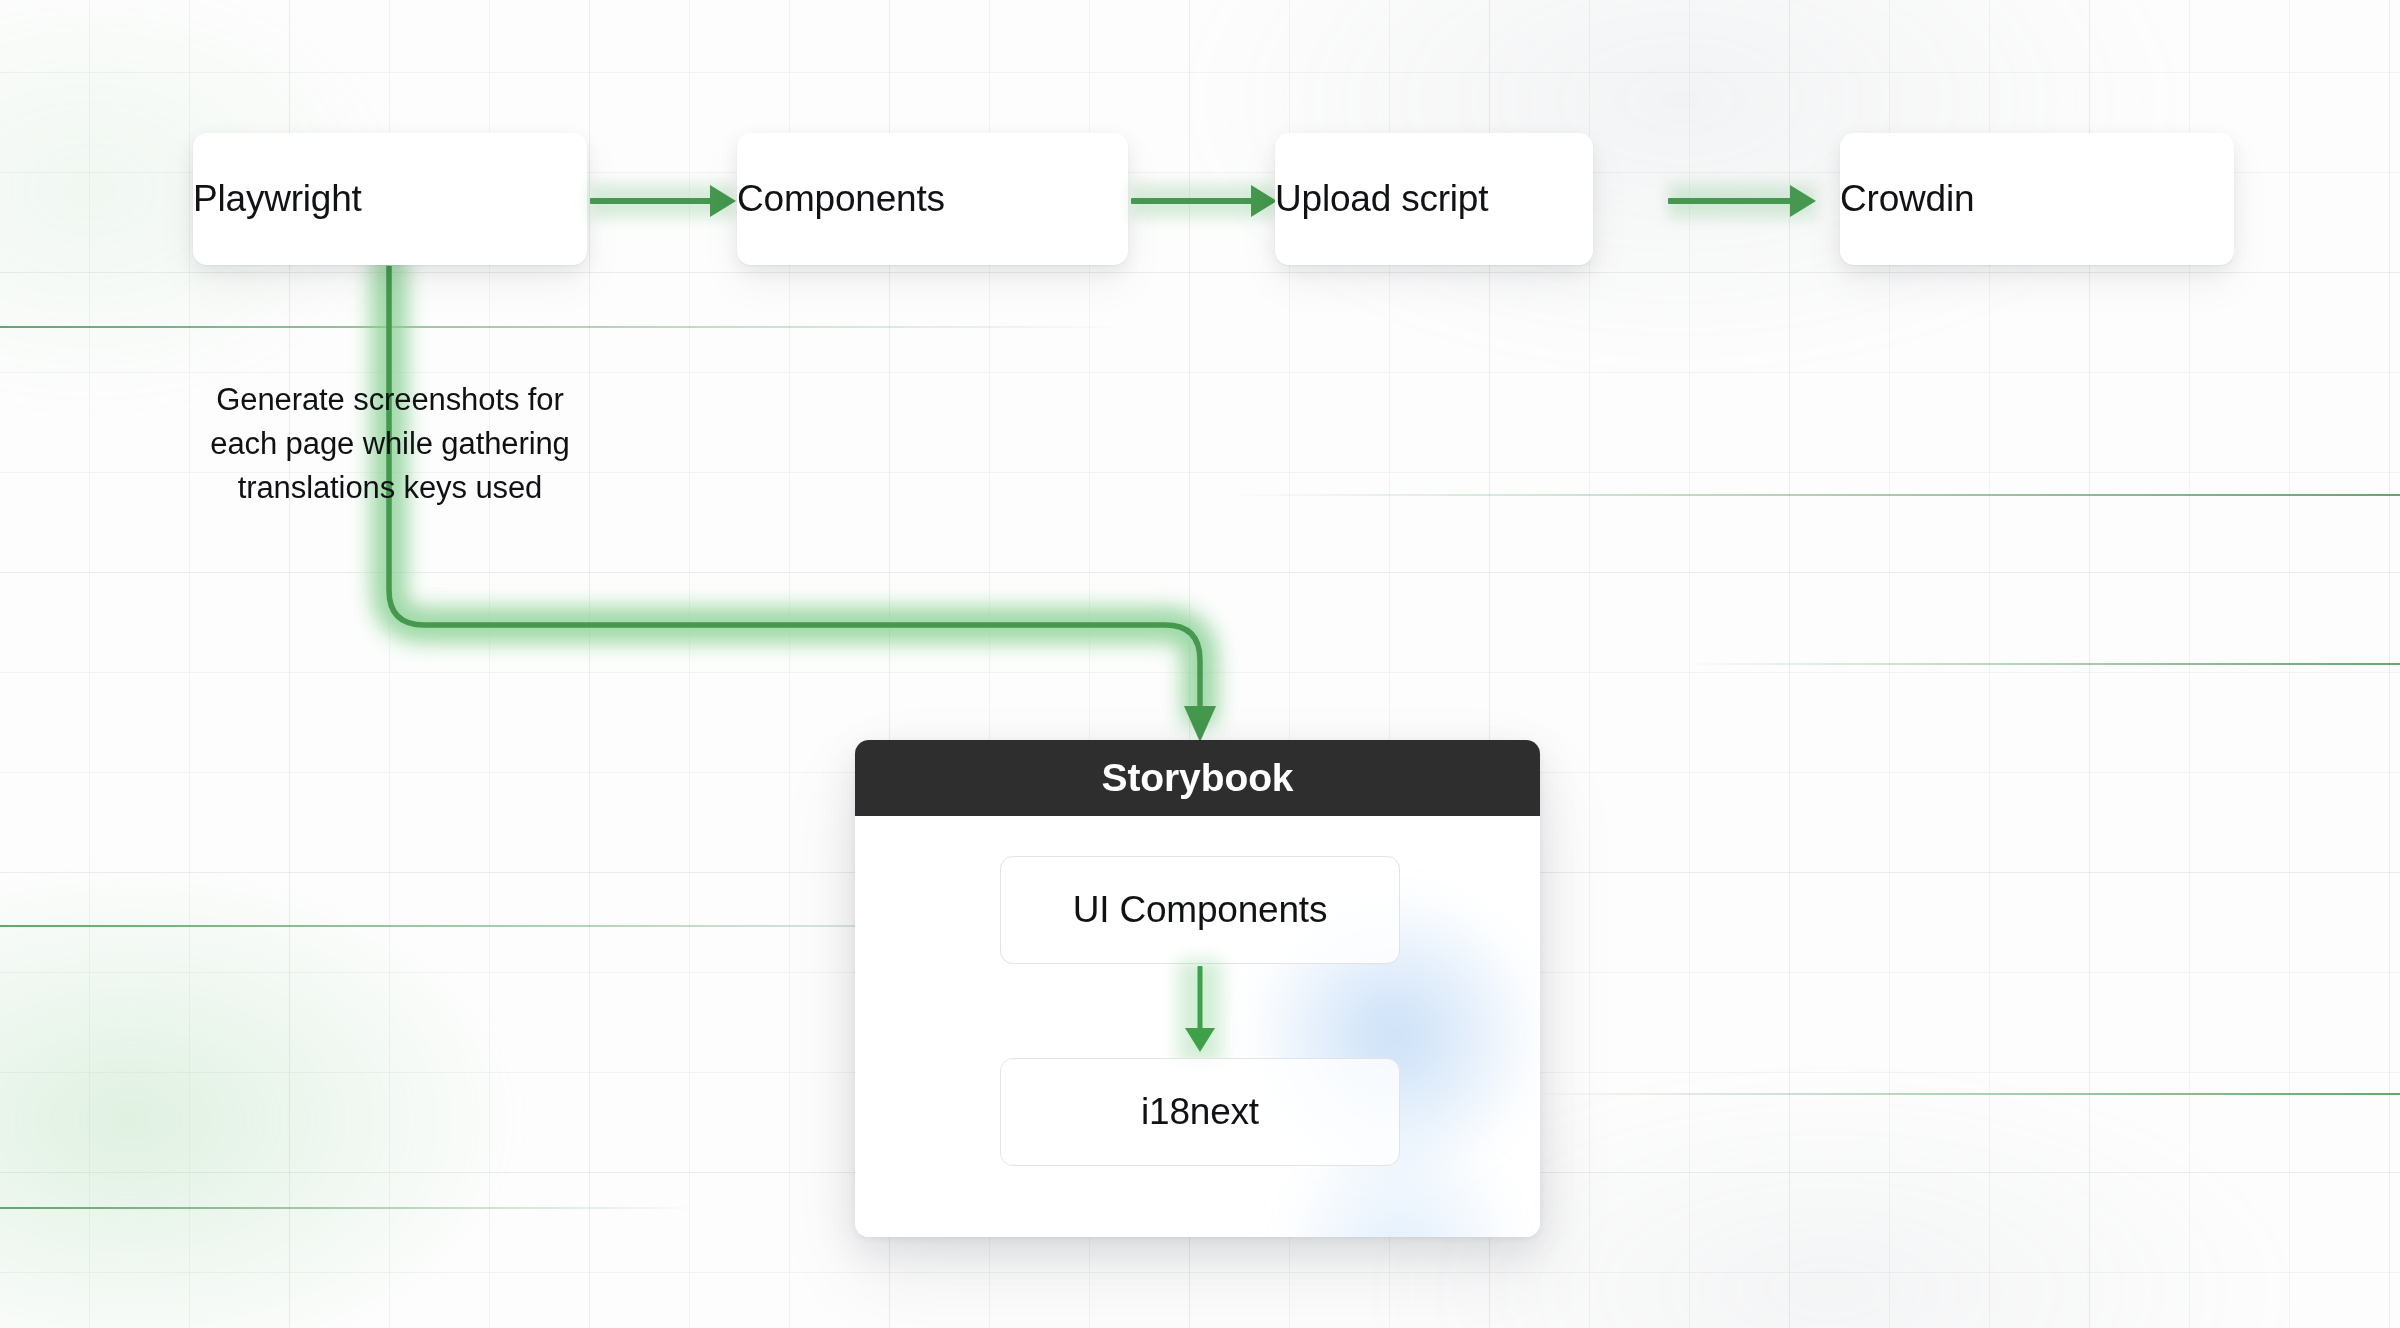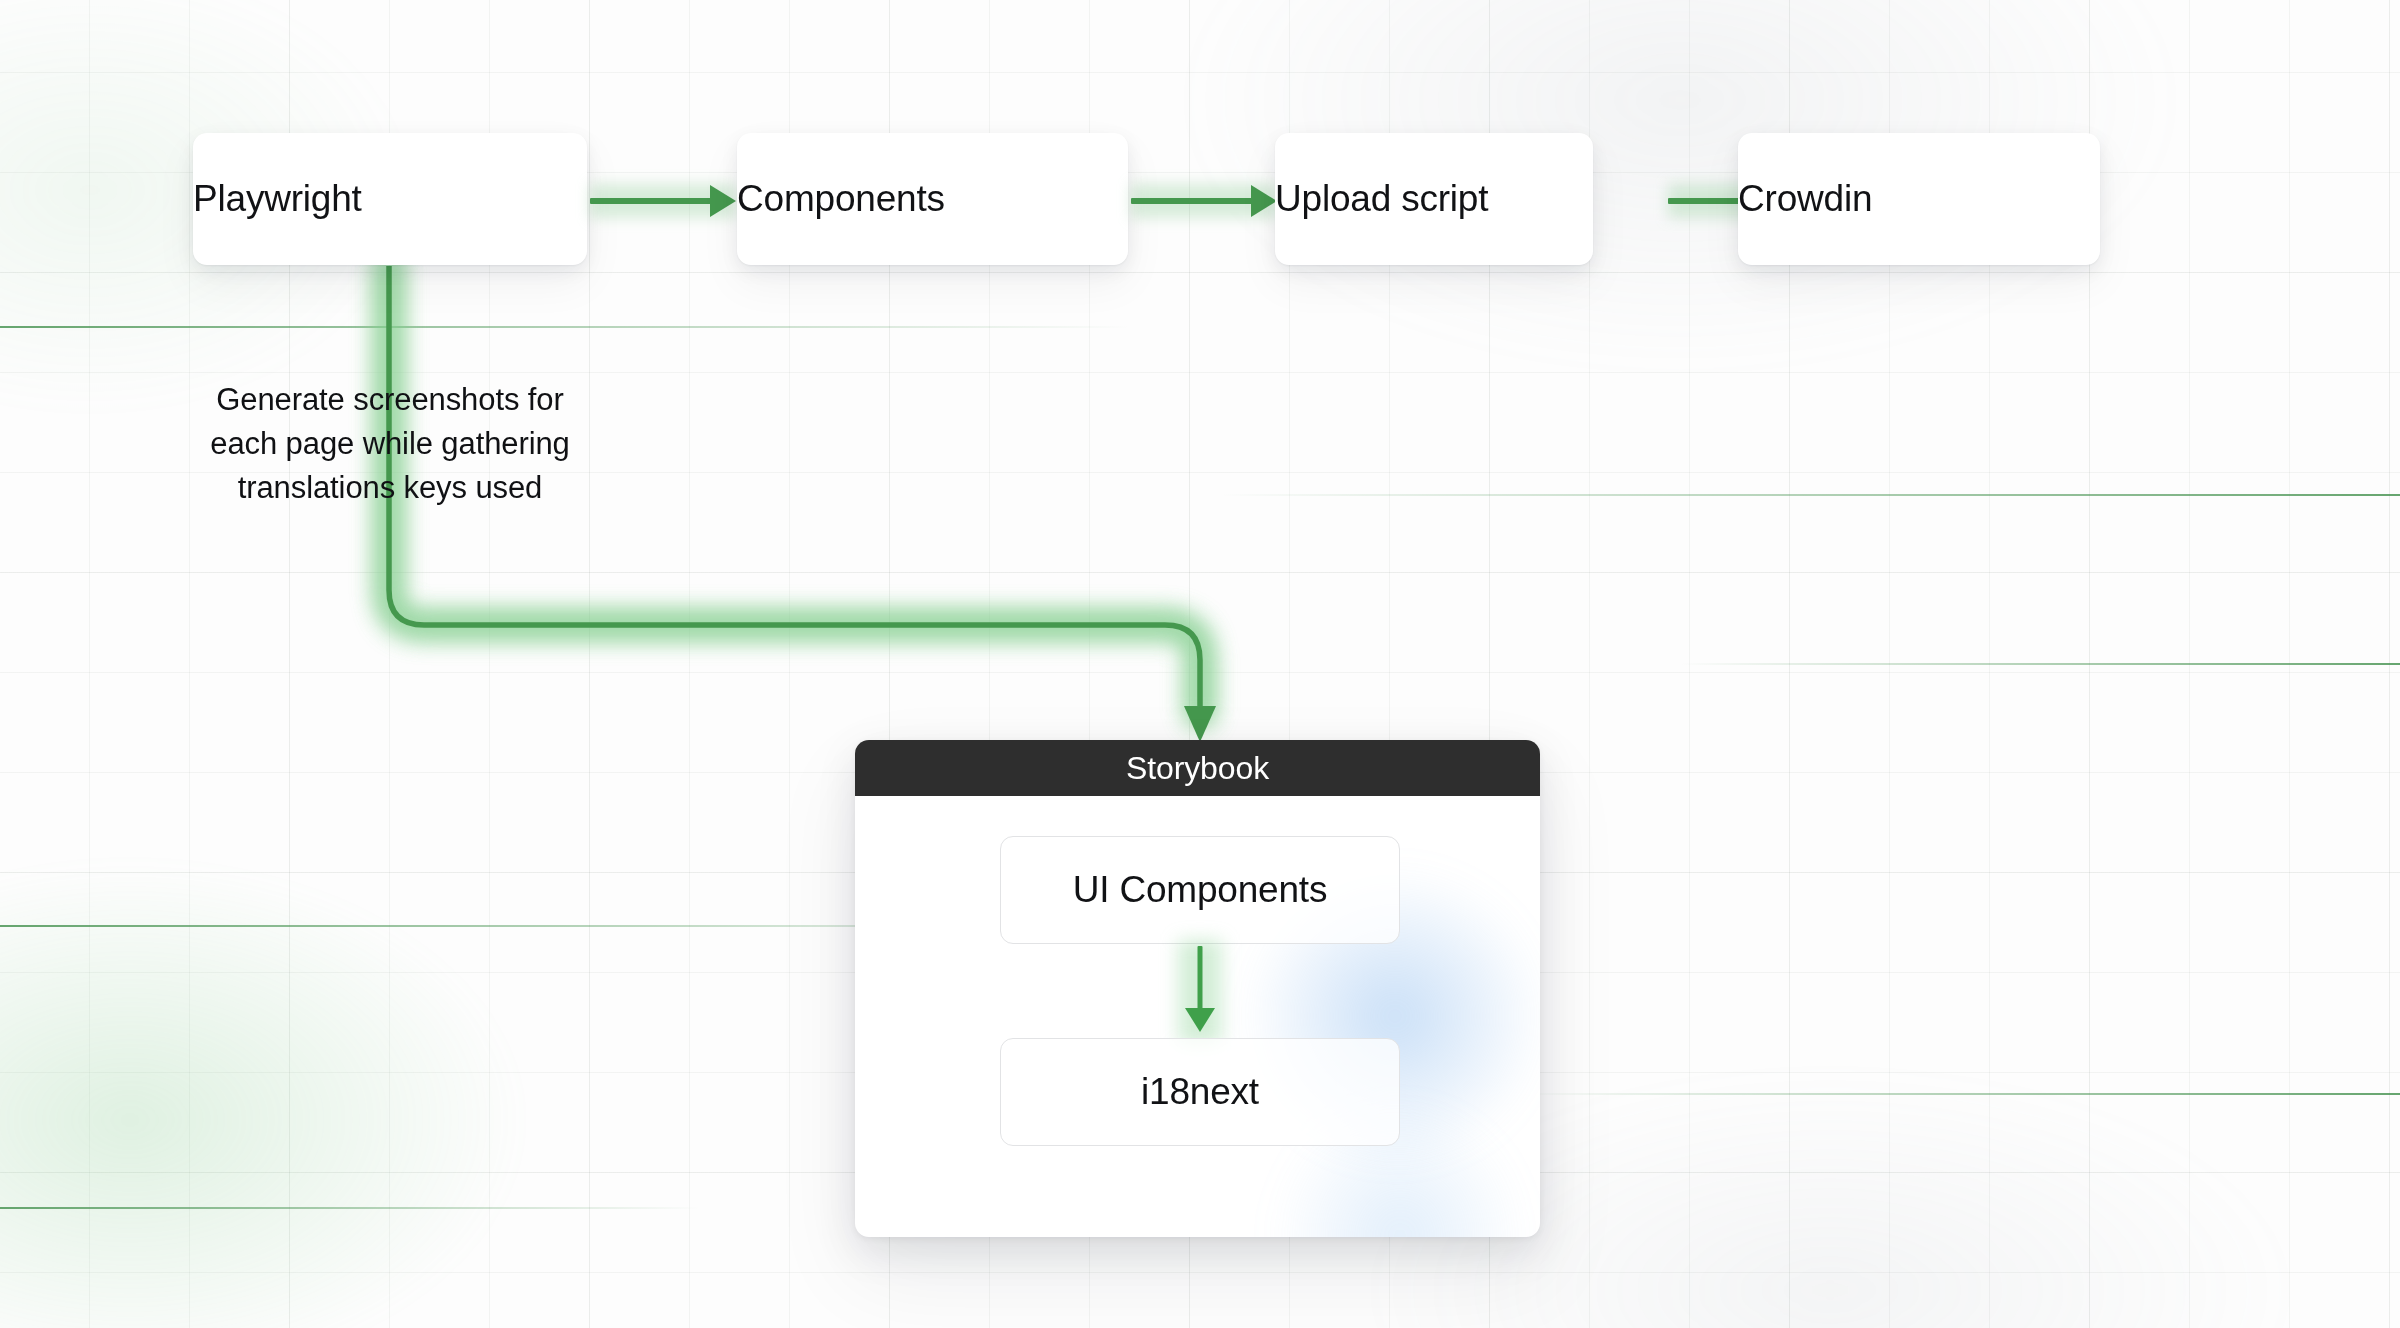--- a/index.html
+++ b/index.html
@@ -162,25 +162,25 @@
   .panel {
     position: absolute;
     border-radius: 14px;
     background: #ffffff;
     overflow: hidden;
     box-shadow: 0 2px 6px rgba(16,24,40,0.06),
                 0 14px 40px rgba(16,24,40,0.10),
                 0 36px 90px rgba(16,24,40,0.07);
   }
   .panel-header {
-    height: 56px;
+    height: 76px;
     background: #2e2e2e;
     color: #ffffff;
-    font-size: 32px;
-    font-weight: 400;
+    font-size: 39px;
+    font-weight: 700;
     letter-spacing: -0.1px;
     display: flex;
     align-items: center;
     justify-content: center;
   }
   .panel-body {
     position: relative;
     height: calc(100% - 76px);
     background: #ffffff;
   }
@@ -306,21 +306,21 @@
   <div class="node" style="left:1275px; top:133px; width:318px; height:132px;">
     <span>Upload script</span>
   </div>
 
   <div class="arrow-h" style="left:1668px; top:163px; width:148px;">
     <span class="halo"></span>
     <span class="shaft" style="width:126px;"></span>
     <span class="head" style="left:122px;"></span>
   </div>
 
-  <div class="node" style="left:1738px; top:133px; width:362px; height:132px;">
+  <div class="node" style="left:1840px; top:133px; width:394px; height:132px;">
     <span>Crowdin</span>
   </div>
 
   <div class="annotation" style="left:150px; top:378px; width:480px;">Generate screenshots for
 each page while gathering
 translations keys used</div>
 
   <div class="panel" style="left:855px; top:740px; width:685px; height:497px;">
 
     <div class="panel-header">

